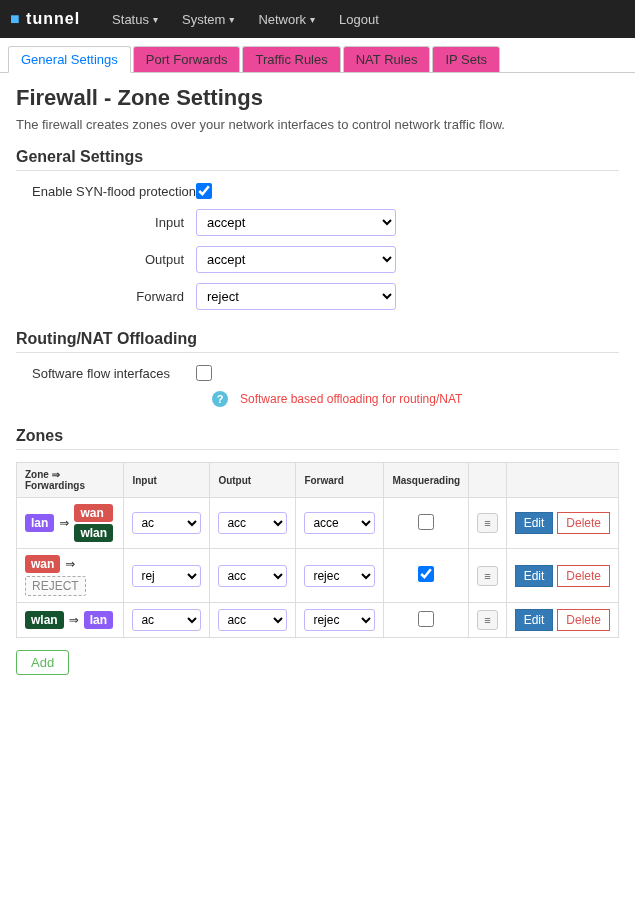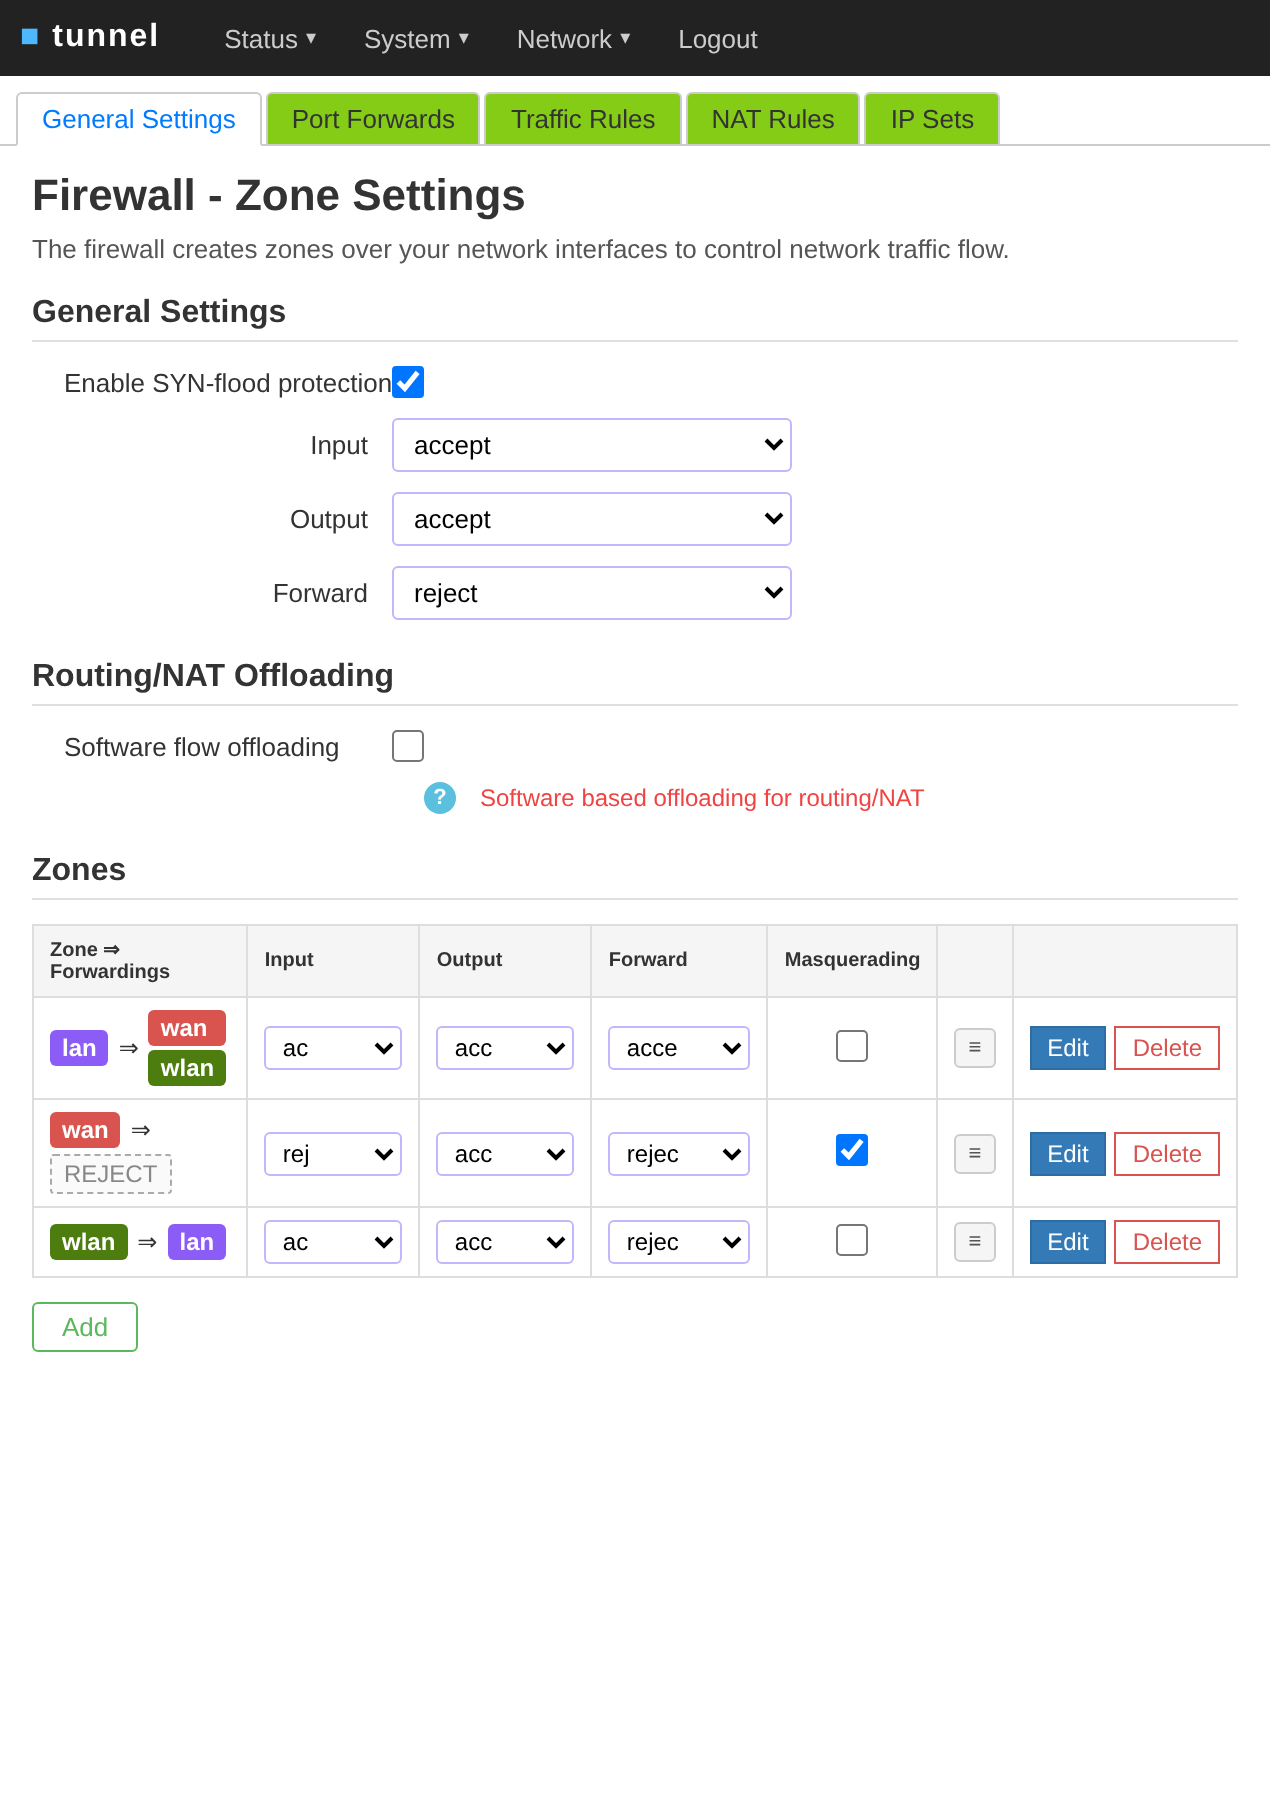--- a/index.html
+++ b/index.html
@@ -38,21 +38,21 @@
     .tabs {
       display: flex;
       border-bottom: 1px solid #ccc;
       padding: 8px 8px 0 8px;
       gap: 2px;
     }
     .tab {
       padding: 5px 12px;
       border: 1px solid #ccc;
       border-bottom: none;
-      background: #84cc16;
+      background: #ec4899;
       cursor: pointer;
       font-size: 13px;
       border-radius: 3px 3px 0 0;
     }
     .tab.active {
       background: #fff;
       color: #007bff;
       border-color: #ccc;
       border-bottom: 1px solid #fff;
       margin-bottom: -1px;
@@ -143,21 +143,21 @@
     .badge {
       display: inline-block;
       padding: 2px 6px;
       border-radius: 3px;
       color: #fff;
       font-size: 12px;
       font-weight: bold;
     }
     .badge-green { background: #8b5cf6; }
     .badge-red { background: #d9534f; }
-    .badge-teal { background: #4d7c0f; }
+    .badge-teal { background: #14532d; }
 
     .zone-arrow { font-size: 12px; color: #333; margin: 0 2px; }
 
     .zone-cell {
       display: flex;
       align-items: center;
       flex-wrap: wrap;
       gap: 3px;
     }
 
@@ -295,21 +295,21 @@
         <option selected="">reject</option>
         <option>drop</option>
       </select>
     </div>
   </div>
 
   <div class="form-section">
     <h2>Routing/NAT Offloading</h2>
 
     <div class="form-row" style="margin-top:10px;">
-      <span class="form-label-left">Software flow offloading</span>
+      <span class="form-label-left">Software flow interfaces</span>
       <input type="checkbox" style="">
     </div>
     <div class="form-row" style="padding-left:196px;">
       <span class="help-icon">?</span>
       <span class="help-text">Software based offloading for routing/NAT</span>
     </div>
   </div>
 
   <div class="zones-section">
     <h2>Zones</h2>

